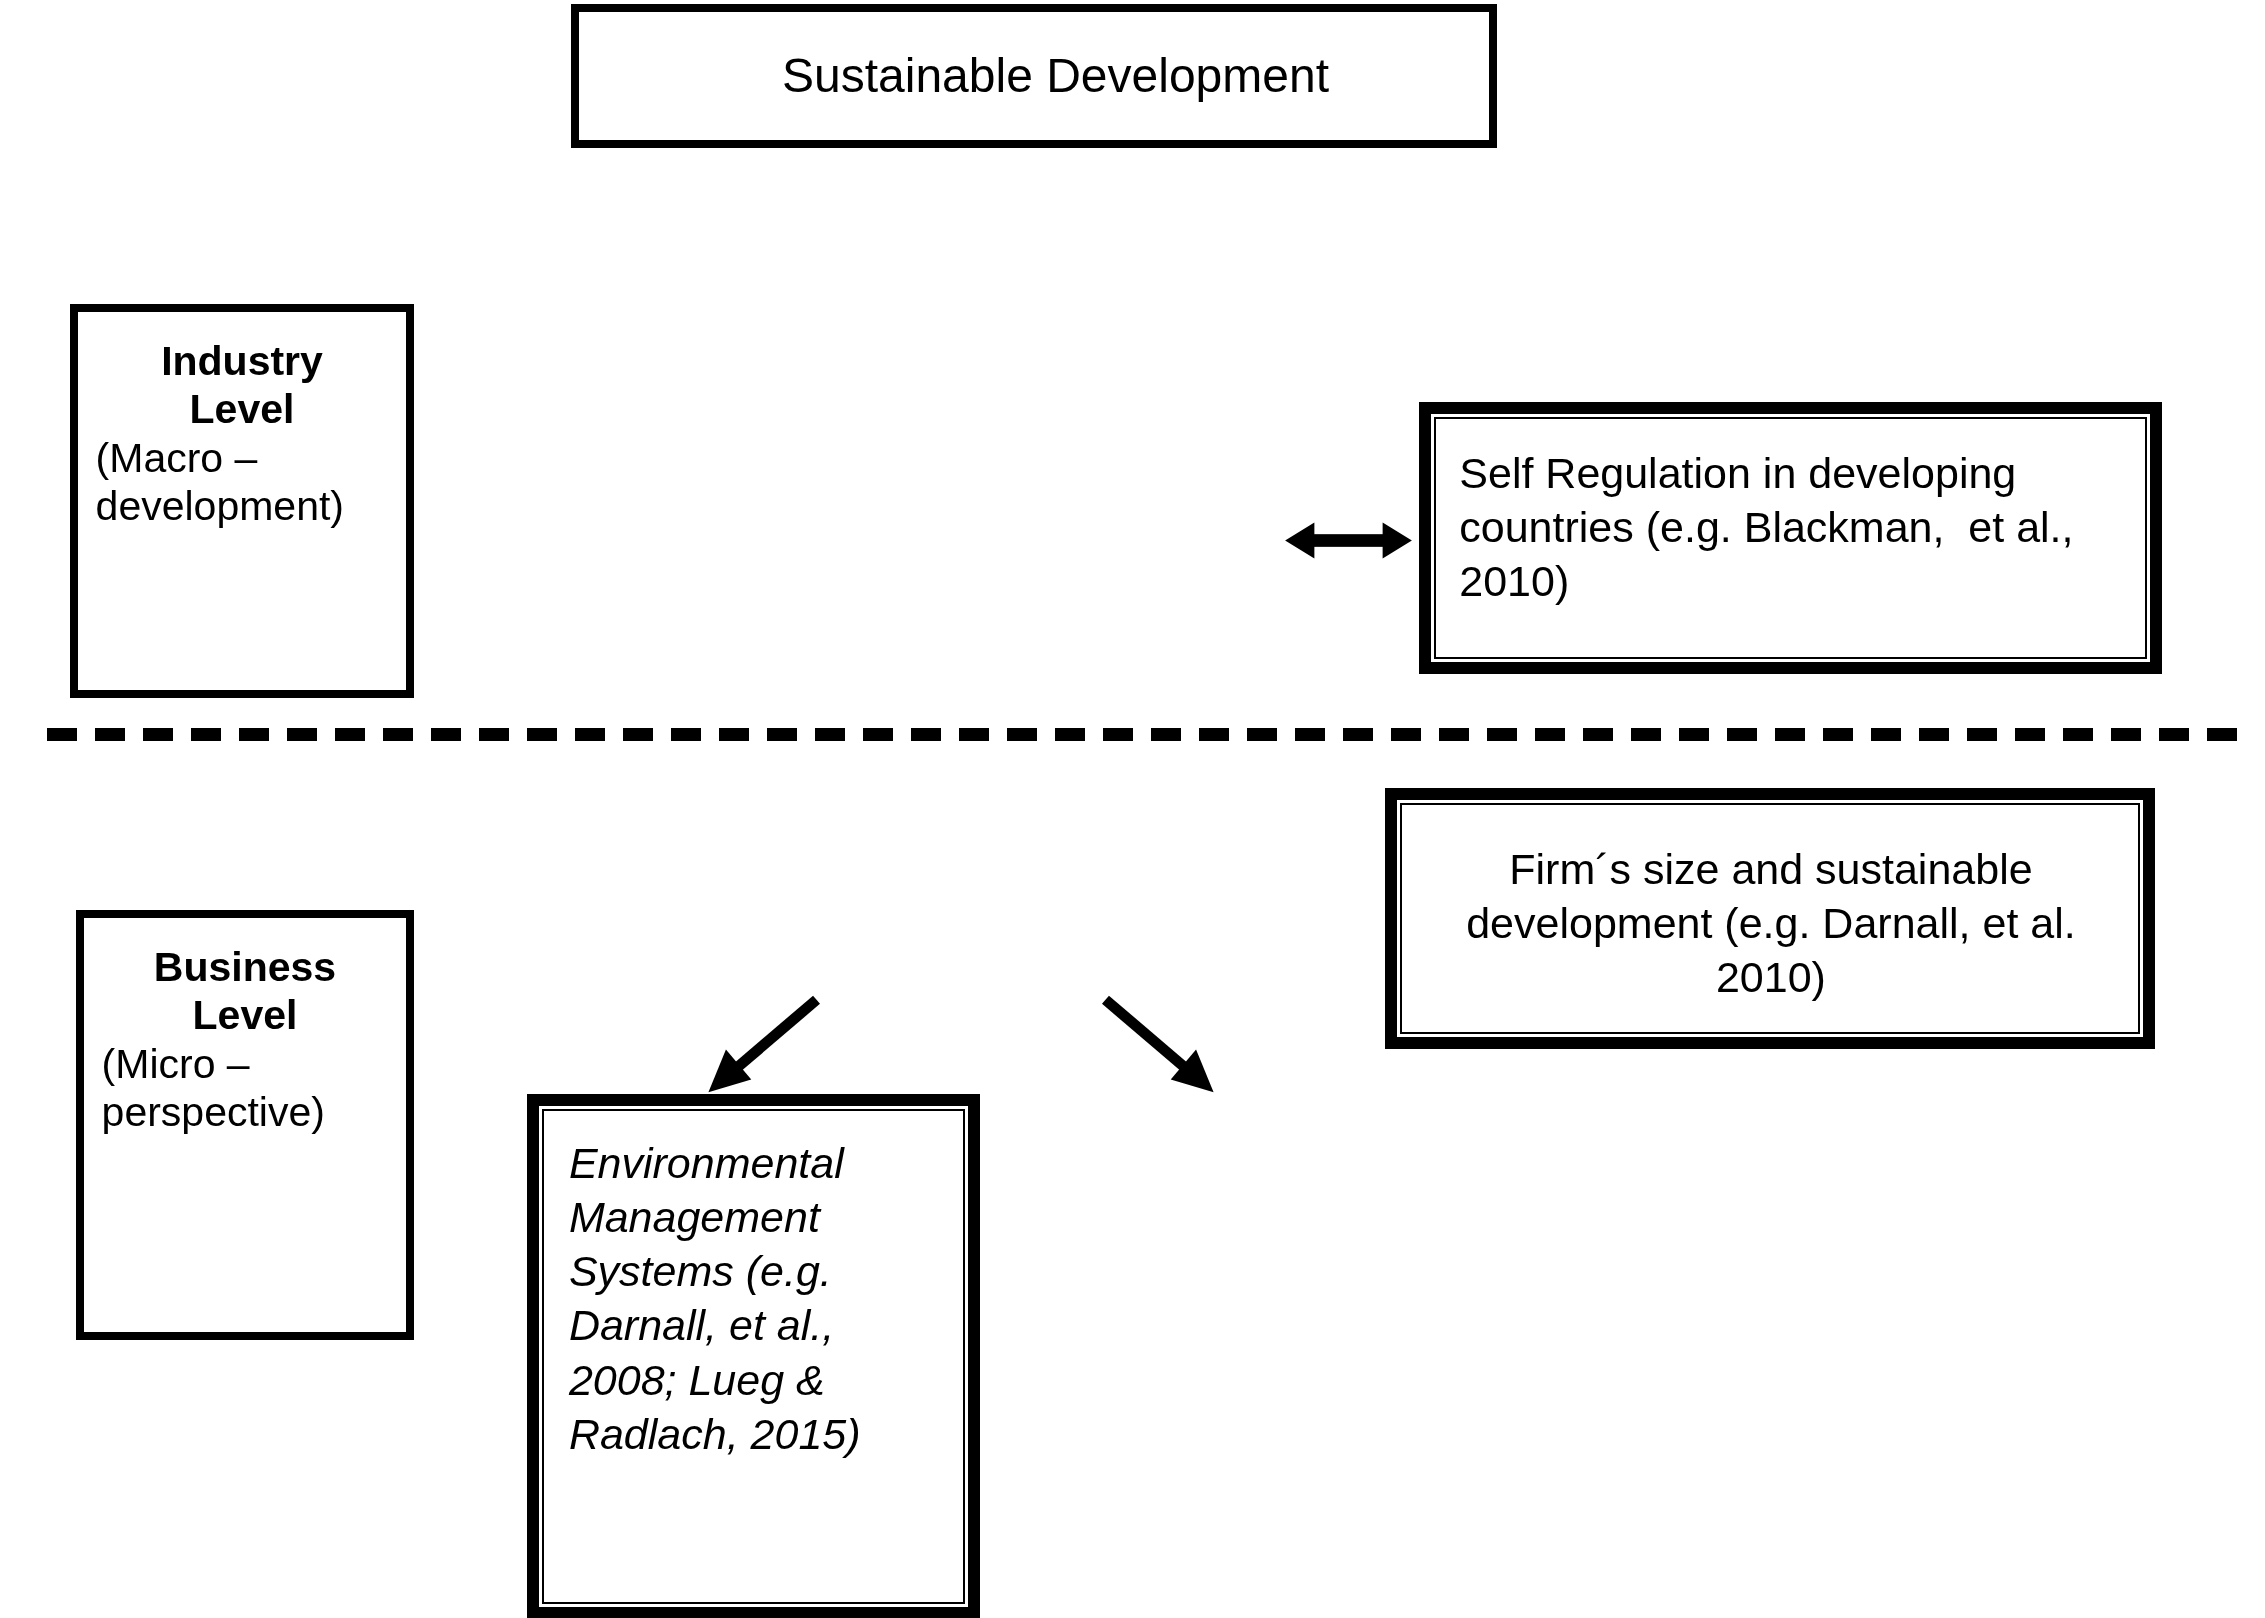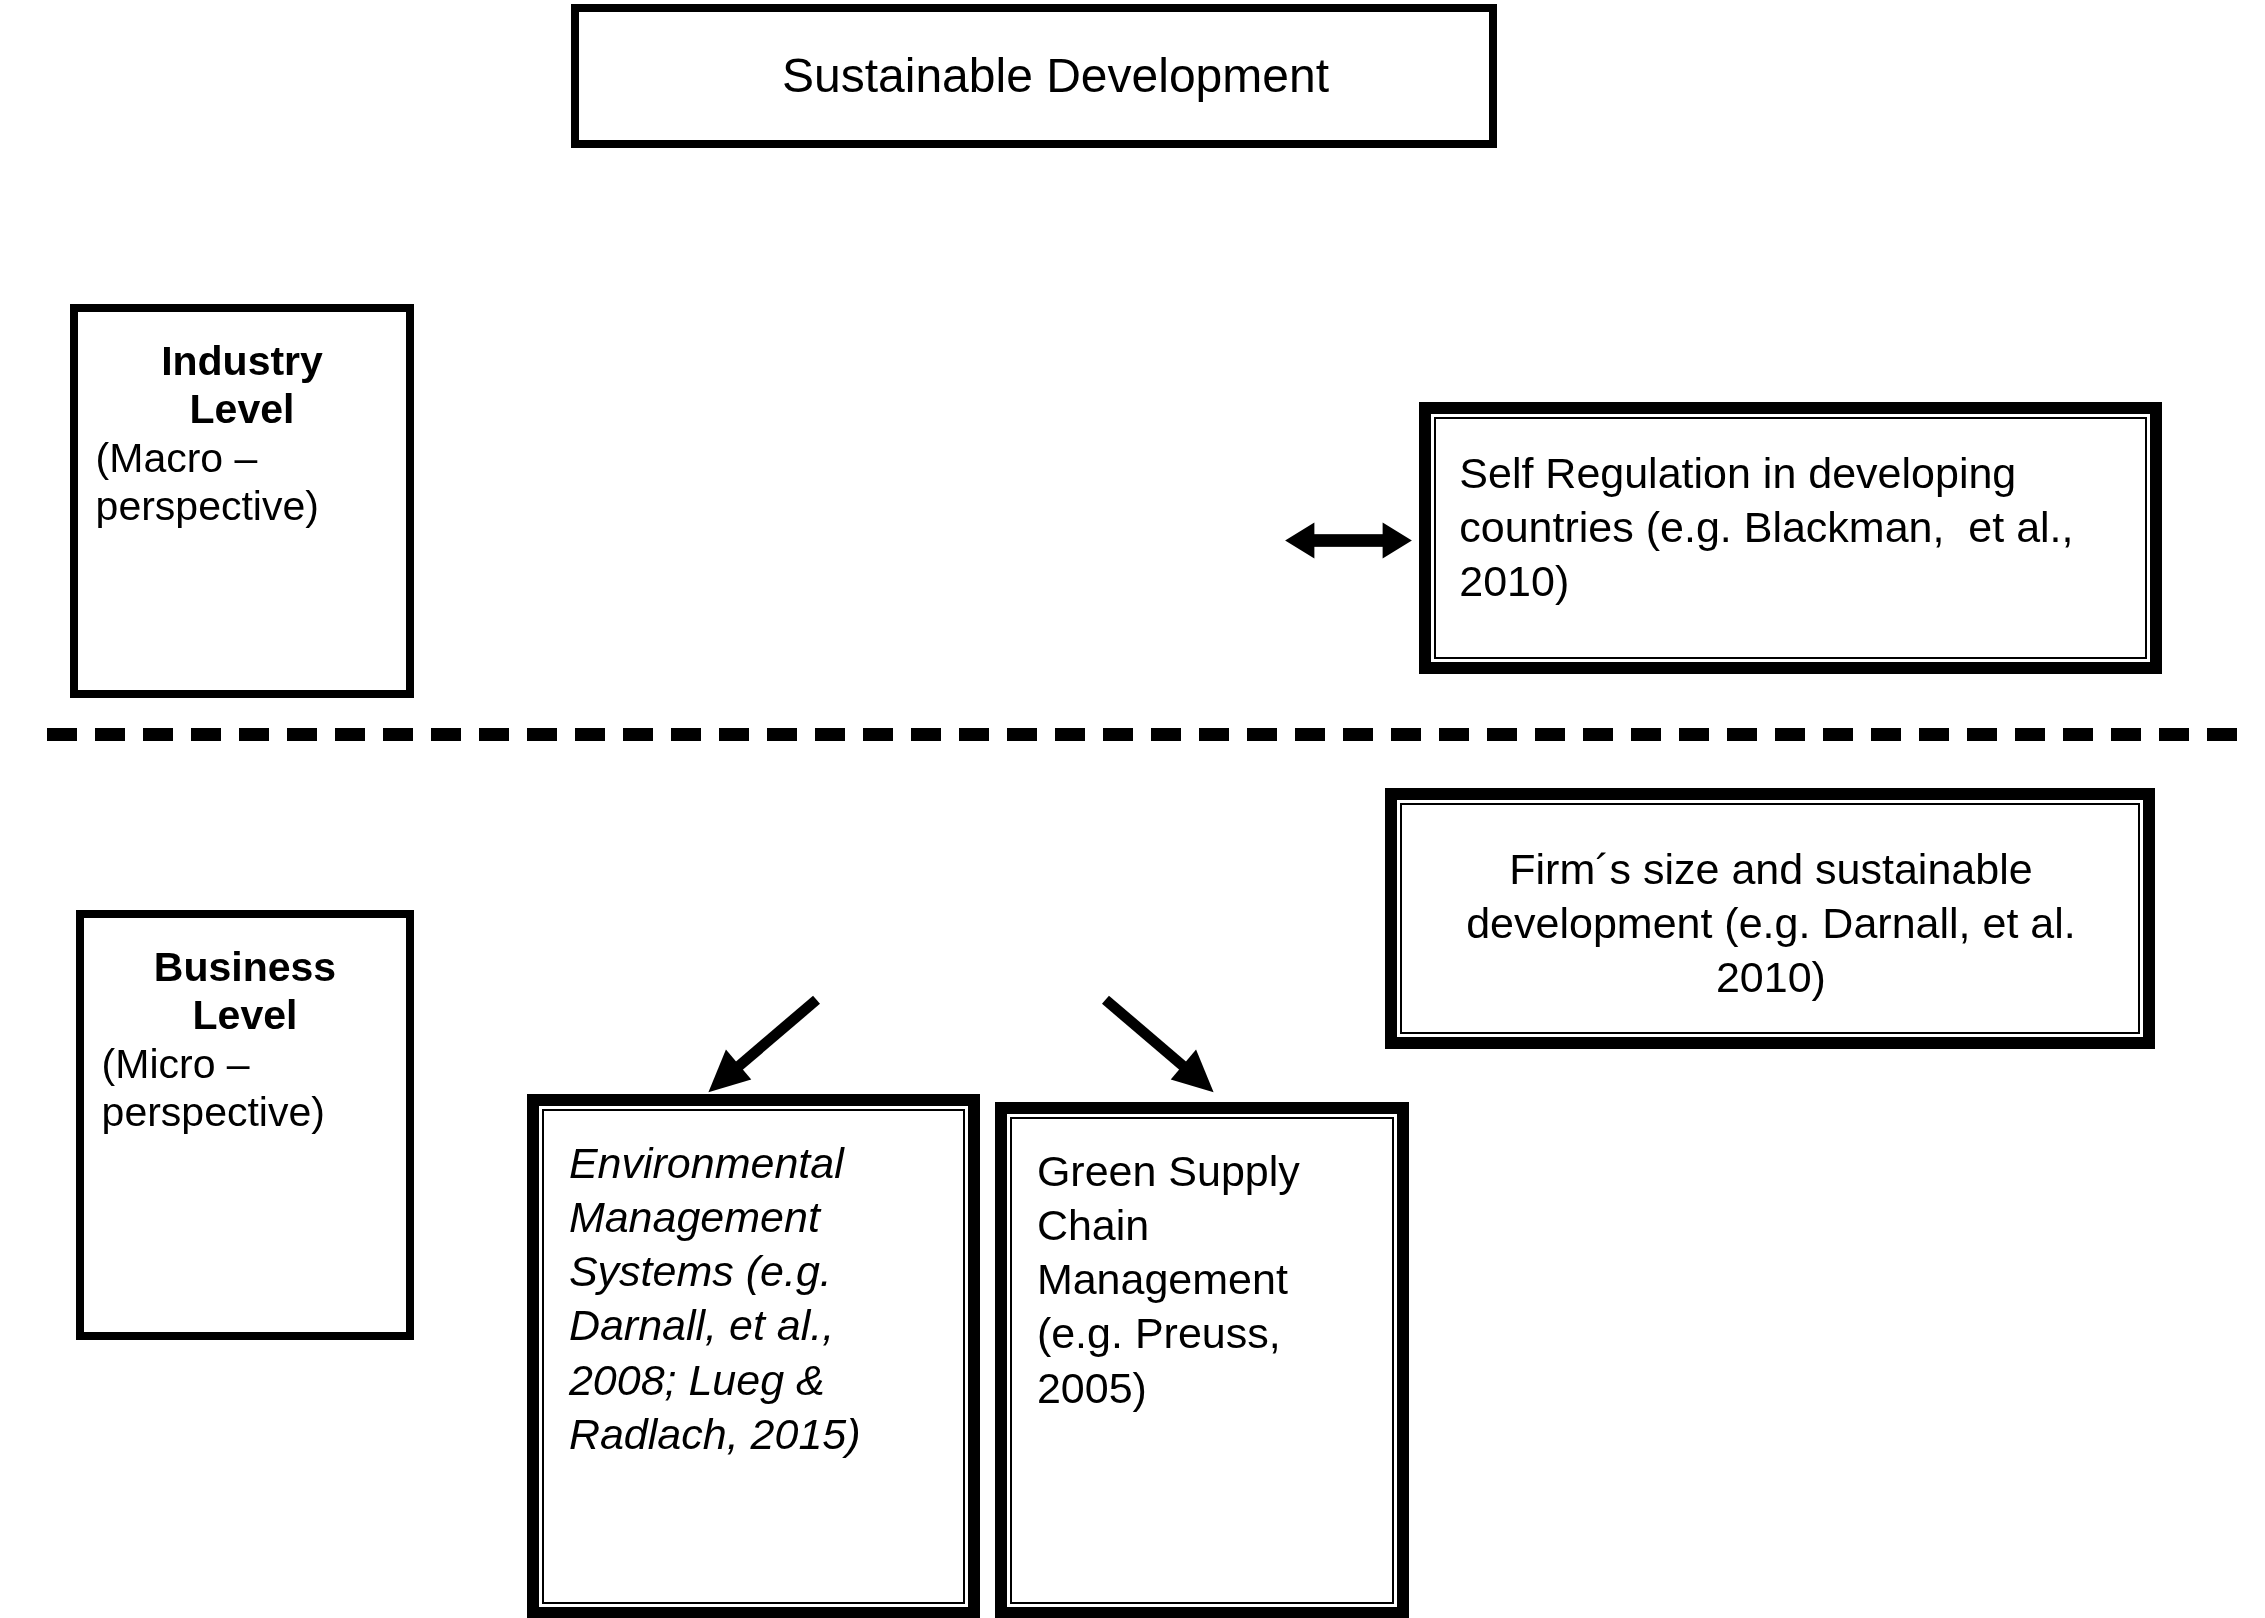--- a/index.html
+++ b/index.html
@@ -145,21 +145,21 @@
       <div id="title-text" class="text">Sustainable Development</div>
     </div>
   </div>
 
   <div id="industry-box" class="box single">
     <div class="inner">
       <div class="text level-text">
         <span class="level-title">Industry
 Level</span>
         <span class="level-sub">(Macro –
-perspective)</span>
+development)</span>
       </div>
     </div>
   </div>
 
   <div id="business-box" class="box single">
     <div class="inner">
       <div class="text level-text">
         <span class="level-title">Business
 Level</span>
         <span class="level-sub">(Micro –
@@ -199,20 +199,15 @@
     <line x1="23" y1="10" x2="112" y2="86" stroke="#000000" stroke-width="11"></line>
     <polygon points="134,105 116,61 90,92" fill="#000000"></polygon>
   </svg>
 
   <div id="ems-box" class="box double">
     <div class="inner">
       <div id="ems-text" class="text body-text">Environmental Management Systems (e.g. Darnall, et al., 2008; Lueg &amp; Radlach, 2015)</div>
     </div>
   </div>
 
-  <div id="gscm-box" class="box double">
-    <div class="inner">
-      <div id="gscm-text" class="text body-text">Green Supply Chain Management (e.g. Preuss, 2005)</div>
-    </div>
-  </div>
 
 </div>
 
 
 </body></html>

